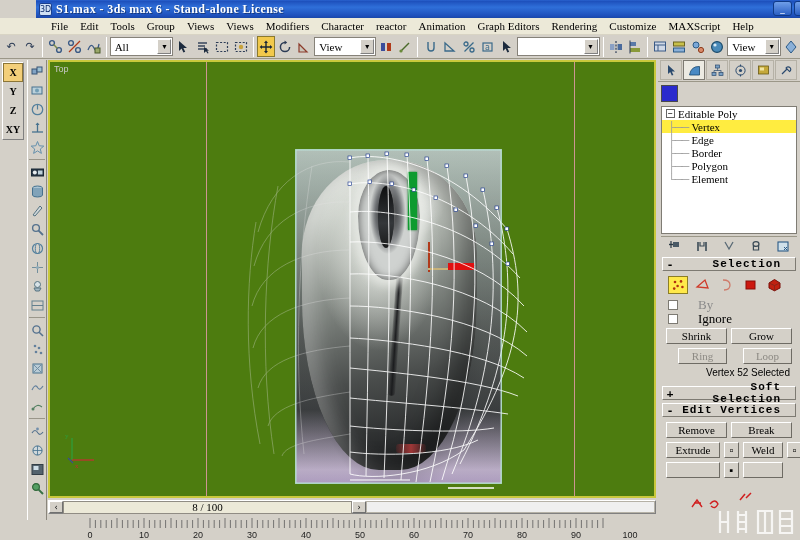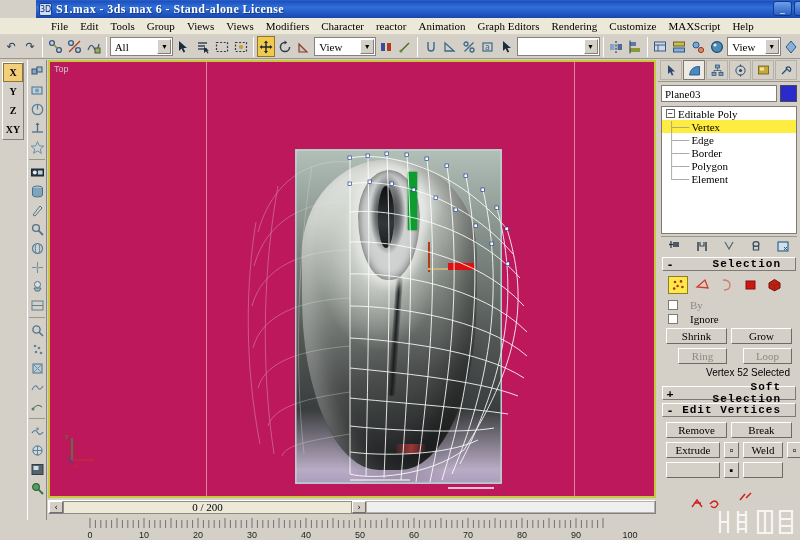--- a/index.html
+++ b/index.html
@@ -96,21 +96,21 @@
     width:18px;height:18px; display:flex;align-items:center;justify-content:center;
     font-size:10px; color:#3c5570; font-family:"DejaVu Sans",sans-serif; opacity:.92;
   }
   .vsep{ width:16px;height:1px;background:#9a968a;margin:2px 0; }
 
   
   .viewport-frame{
     position:absolute; left:48px; top:60px; width:608px; height:438px;
     border:2px solid #c8c83c; background:#808080;
   }
-  .viewport{ position:absolute; inset:0; background:#be185d; overflow:hidden; }
+  .viewport{ position:absolute; inset:0; background:#4d7c0f; overflow:hidden; }
   .vp-label{
     position:absolute; left:4px; top:2px; font-size:9px; color:#c9c9c9;
     font-family:"Liberation Sans",sans-serif;
   }
   .guide{ position:absolute; top:0; bottom:0; width:1px; background:#e49aa8; opacity:.85; }
 
   
   .refplane{
     position:absolute; left:246px; top:88px; width:205px; height:333px;
     background:
@@ -267,22 +267,22 @@
   }
   .rollhdr .sign{ width:14px; text-align:center; font-family:"DejaVu Sans Mono",monospace; }
   .rollhdr .t{ flex:1; text-align:right; letter-spacing:1px;font-family:Liberation Mono, monospace; }
   .rollbody{ margin:0 4px; padding:3px 2px; }
   .selicons{ display:flex; gap:4px; align-items:center; padding:2px 2px 4px 4px; }
   .selico{
     width:20px;height:18px;display:flex;align-items:center;justify-content:center;
     font-size:11px;font-family:"DejaVu Sans",sans-serif;
   }
   .selico.on{ background:#ffe94a; border:1px solid #8c7e25; }
-  .chkrow{ display:flex;align-items:center;gap:12px; height:14px; padding-left:4px;
-    font-size:11px; font-family:"Liberation Serif",serif; }
+  .chkrow{ display:flex;align-items:center;gap:20px; height:14px; padding-left:4px;
+    font-size:13px; font-family:"Liberation Serif",serif; }
   .chkrow.dim{ color:#8a8a8a; }
   .chk{ width:10px;height:10px;background:#fff;border:1px solid #7d7a72; }
   .btnrow{ display:flex; gap:4px; padding:2px 2px; }
   .pbtn{
     flex:1; height:16px; background:#d4d0c8;
     border:1px solid #fff; border-right-color:#6e6b64; border-bottom-color:#6e6b64;
     display:flex;align-items:center;justify-content:center;
     font-size:11px; font-family:"Liberation Serif",serif;
   }
   .pbtn.dim{ color:#8d8a84;margin-left:12px; }
@@ -736,21 +736,21 @@
         <line x1="8" y1="30" x2="30" y2="30" stroke="#c03030" stroke-width="1.3"></line>
         <text x="11" y="38" font-size="7" fill="#c03030" font-family="serif">x</text>
         <text x="1" y="8" font-size="7" fill="#2f9c3a" font-family="serif">y</text>
         <line x1="4" y1="28" x2="9" y2="33" stroke="#3a4a9a" stroke-width="1.1"></line>
       </svg>
     </div>
   </div>
 
   <div class="vp-scroll">
     <div class="sc-btn">‹</div>
-    <div class="timefield">0 / 200</div>
+    <div class="timefield">8 / 100</div>
     <div class="sc-btn">›</div>
     <div class="sc-track" style="max-width:420px"></div>
   </div>
 
   <div class="bottomleft-icons">
     <svg width="15" height="13" viewBox="0 0 15 13">
         <rect x="2" y="2" width="11" height="6" fill="#b8c4cc" stroke="#4a5a66"></rect>
         <line x1="7.5" y1="8" x2="7.5" y2="11" stroke="#4a5a66"></line>
         <line x1="4" y1="11" x2="11" y2="11" stroke="#4a5a66"></line>
       </svg>
@@ -909,21 +909,20 @@
           </svg>
       </div>
       <div class="cp-tab">
         <svg width="13" height="13" viewBox="0 0 13 13">
             <path d="M2 10 L7 5 M6 4 a2.6 2.6 0 1 1 3.6 3.6 Z" fill="none" stroke="#2b4a6e" stroke-width="1.2"></path>
           </svg>
       </div>
     </div>
 
     <div class="namerow">
-      <div class="namefield">Plane03</div>
       <div class="colorswatch"></div>
     </div>
 
 
     <div class="stack">
       <div class="stack-row">
         <span class="plusbox">−</span>
         <span>Editable Poly</span>
       </div>
       <div class="stack-row sel child">

